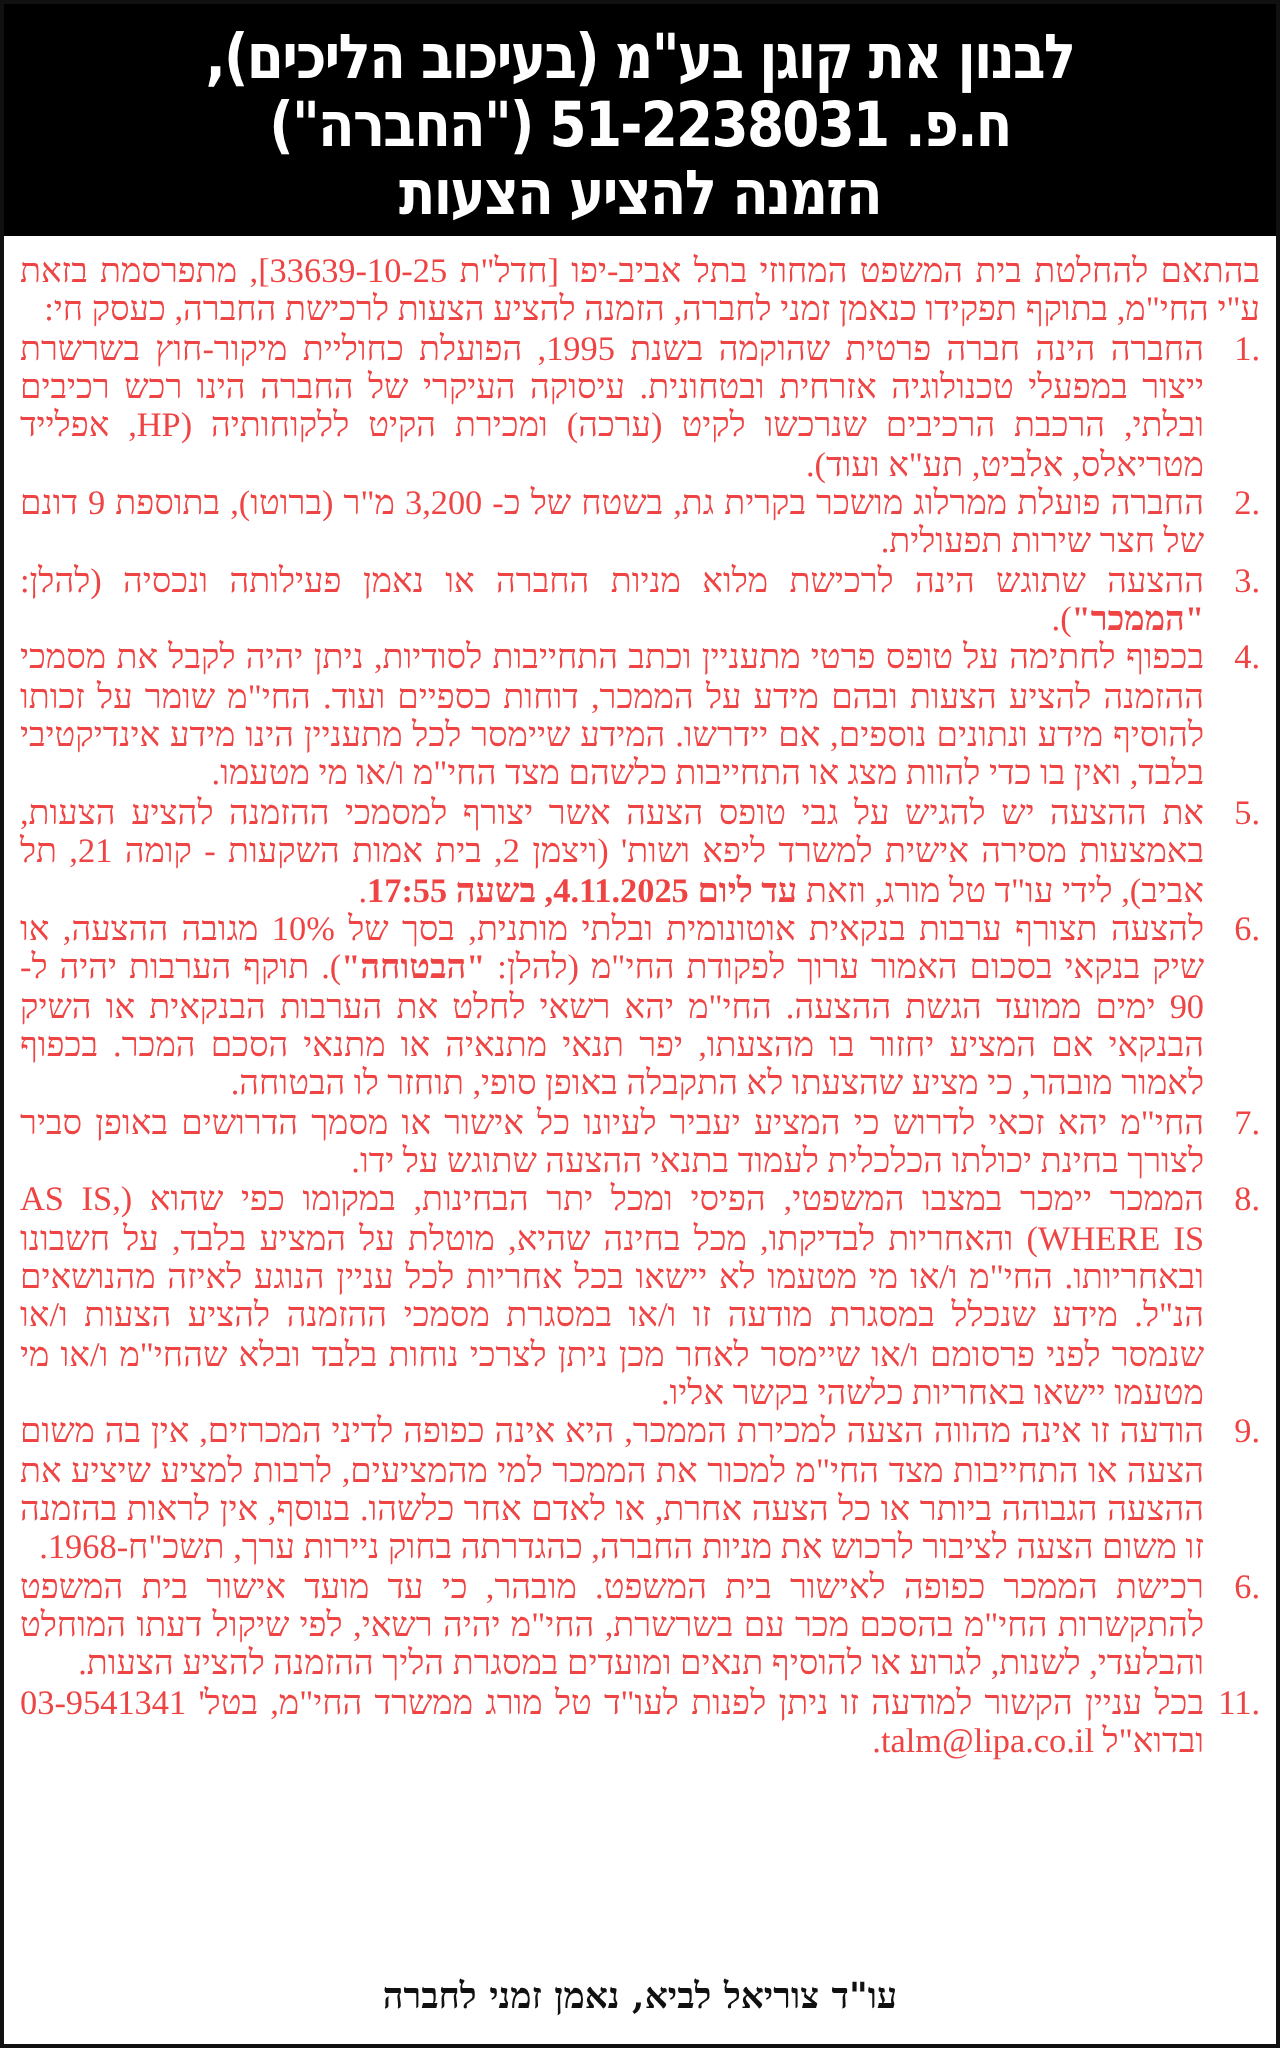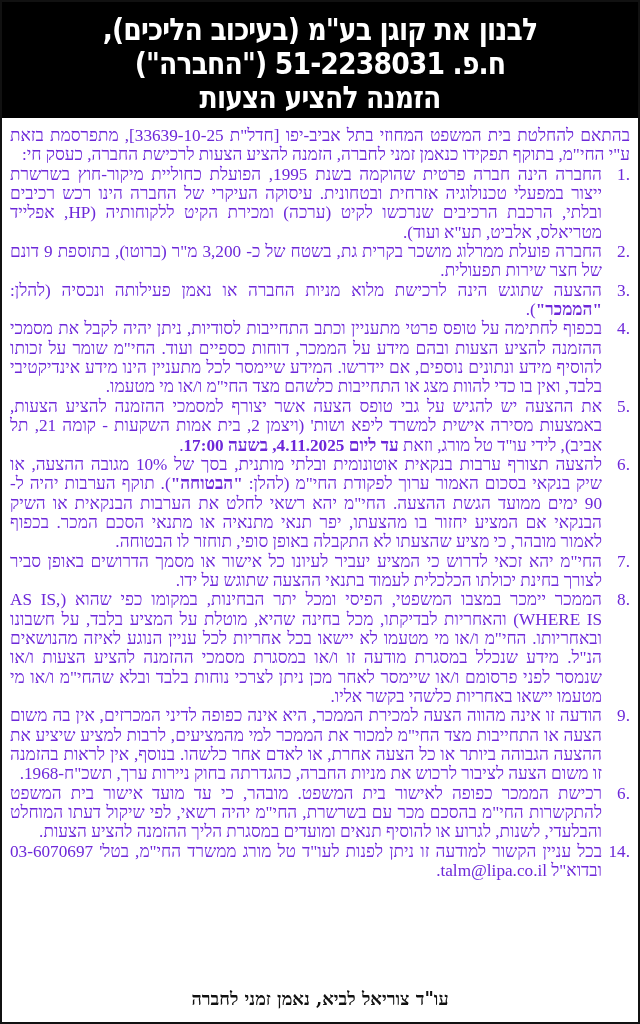--- a/index.html
+++ b/index.html
@@ -15,21 +15,21 @@
   }
   .header .line {
     display: block; font-size: 31px; line-height: 34px; letter-spacing: -1px;
     transform: scaleX(0.86); transform-origin: center;
   }
   .header .l1 { padding-top: 10px; }
   .body {
     position: absolute; left: 8px; top: 124px; width: 620px;
     direction: rtl; text-align: justify;
     font-family: "Liberation Serif", serif; font-size: 17.2px; line-height: 19.35px;
-    color: #6d28d9;
+    color: #ef4444;
   }
   .intro { margin: 0; }
   ol.items { list-style: none; margin: 0; padding: 0; }
   ol.items li { position: relative; padding-right: 28px; margin: 0; }
   ol.items li .num {
     position: absolute; right: 0; top: 0; width: 26px; text-align: right; direction: ltr;
   }
   .b { font-weight: bold; }
   .signature {
     position: absolute; left: 0; width: 636px; top: 986px; text-align: center; direction: rtl;
@@ -46,24 +46,24 @@
     <span class="line">הזמנה להציע הצעות</span>
   </div>
 
   <div class="body">
     <p class="intro">בהתאם להחלטת בית המשפט המחוזי בתל אביב-יפו [חדל"ת 33639-10-25], מתפרסמת בזאת ע"י החי"מ, בתוקף תפקידו כנאמן זמני לחברה, הזמנה להציע הצעות לרכישת החברה, כעסק חי:</p>
     <ol class="items">
       <li><span class="num">1.</span><span>החברה הינה חברה פרטית שהוקמה בשנת 1995, הפועלת כחוליית מיקור-חוץ בשרשרת ייצור במפעלי טכנולוגיה אזרחית ובטחונית. עיסוקה העיקרי של החברה הינו רכש רכיבים ובלתי, הרכבת הרכיבים שנרכשו לקיט (ערכה) ומכירת הקיט ללקוחותיה (HP, אפלייד מטריאלס, אלביט, תע"א ועוד).</span></li>
       <li><span class="num">2.</span><span>החברה פועלת ממרלוג מושכר בקרית גת, בשטח של כ- 3,200 מ"ר (ברוטו), בתוספת 9 דונם של חצר שירות תפעולית.</span></li>
       <li><span class="num">3.</span><span>ההצעה שתוגש הינה לרכישת מלוא מניות החברה או נאמן פעילותה ונכסיה (להלן: </span><span class="b">"הממכר"</span><span>).</span></li>
       <li><span class="num">4.</span><span>בכפוף לחתימה על טופס פרטי מתעניין וכתב התחייבות לסודיות, ניתן יהיה לקבל את מסמכי ההזמנה להציע הצעות ובהם מידע על הממכר, דוחות כספיים ועוד. החי"מ שומר על זכותו להוסיף מידע ונתונים נוספים, אם יידרשו. המידע שיימסר לכל מתעניין הינו מידע אינדיקטיבי בלבד, ואין בו כדי להוות מצג או התחייבות כלשהם מצד החי"מ ו/או מי מטעמו.</span></li>
-      <li><span class="num">5.</span><span>את ההצעה יש להגיש על גבי טופס הצעה אשר יצורף למסמכי ההזמנה להציע הצעות, באמצעות מסירה אישית למשרד ליפא ושות' (ויצמן 2, בית אמות השקעות - קומה 21, תל אביב), לידי עו"ד טל מורג, וזאת </span><span class="b">עד ליום 4.11.2025, בשעה 17:00</span><span>.</span></li>
+      <li><span class="num">5.</span><span>את ההצעה יש להגיש על גבי טופס הצעה אשר יצורף למסמכי ההזמנה להציע הצעות, באמצעות מסירה אישית למשרד ליפא ושות' (ויצמן 2, בית אמות השקעות - קומה 21, תל אביב), לידי עו"ד טל מורג, וזאת </span><span class="b">עד ליום 4.11.2025, בשעה 17:55</span><span>.</span></li>
       <li><span class="num">6.</span><span>להצעה תצורף ערבות בנקאית אוטונומית ובלתי מותנית, בסך של 10% מגובה ההצעה, או שיק בנקאי בסכום האמור ערוך לפקודת החי"מ (להלן: </span><span class="b">"הבטוחה"</span><span>). תוקף הערבות יהיה ל- 90 ימים ממועד הגשת ההצעה. החי"מ יהא רשאי לחלט את הערבות הבנקאית או השיק הבנקאי אם המציע יחזור בו מהצעתו, יפר תנאי מתנאיה או מתנאי הסכם המכר. בכפוף לאמור מובהר, כי מציע שהצעתו לא התקבלה באופן סופי, תוחזר לו הבטוחה.</span></li>
       <li><span class="num">7.</span><span>החי"מ יהא זכאי לדרוש כי המציע יעביר לעיונו כל אישור או מסמך הדרושים באופן סביר לצורך בחינת יכולתו הכלכלית לעמוד בתנאי ההצעה שתוגש על ידו.</span></li>
       <li><span class="num">8.</span><span>הממכר יימכר במצבו המשפטי, הפיסי ומכל יתר הבחינות, במקומו כפי שהוא (AS IS, WHERE IS) והאחריות לבדיקתו, מכל בחינה שהיא, מוטלת על המציע בלבד, על חשבונו ובאחריותו. החי"מ ו/או מי מטעמו לא יישאו בכל אחריות לכל עניין הנוגע לאיזה מהנושאים הנ"ל. מידע שנכלל במסגרת מודעה זו ו/או במסגרת מסמכי ההזמנה להציע הצעות ו/או שנמסר לפני פרסומם ו/או שיימסר לאחר מכן ניתן לצרכי נוחות בלבד ובלא שהחי"מ ו/או מי מטעמו יישאו באחריות כלשהי בקשר אליו.</span></li>
       <li><span class="num">9.</span><span>הודעה זו אינה מהווה הצעה למכירת הממכר, היא אינה כפופה לדיני המכרזים, אין בה משום הצעה או התחייבות מצד החי"מ למכור את הממכר למי מהמציעים, לרבות למציע שיציע את ההצעה הגבוהה ביותר או כל הצעה אחרת, או לאדם אחר כלשהו. בנוסף, אין לראות בהזמנה זו משום הצעה לציבור לרכוש את מניות החברה, כהגדרתה בחוק ניירות ערך, תשכ"ח-1968.</span></li>
       <li><span class="num">6.</span><span>רכישת הממכר כפופה לאישור בית המשפט. מובהר, כי עד מועד אישור בית המשפט להתקשרות החי"מ בהסכם מכר עם בשרשרת, החי"מ יהיה רשאי, לפי שיקול דעתו המוחלט והבלעדי, לשנות, לגרוע או להוסיף תנאים ומועדים במסגרת הליך ההזמנה להציע הצעות.</span></li>
-      <li><span class="num">14.</span><span>בכל עניין הקשור למודעה זו ניתן לפנות לעו"ד טל מורג ממשרד החי"מ, בטל' 03-6070697 ובדוא"ל talm@lipa.co.il.</span></li>
+      <li><span class="num">11.</span><span>בכל עניין הקשור למודעה זו ניתן לפנות לעו"ד טל מורג ממשרד החי"מ, בטל' 03-9541341 ובדוא"ל talm@lipa.co.il.</span></li>
     </ol>
   </div>
 
   <div class="signature">עו"ד צוריאל לביא, נאמן זמני לחברה</div>
 </div>
 
 </body></html>

